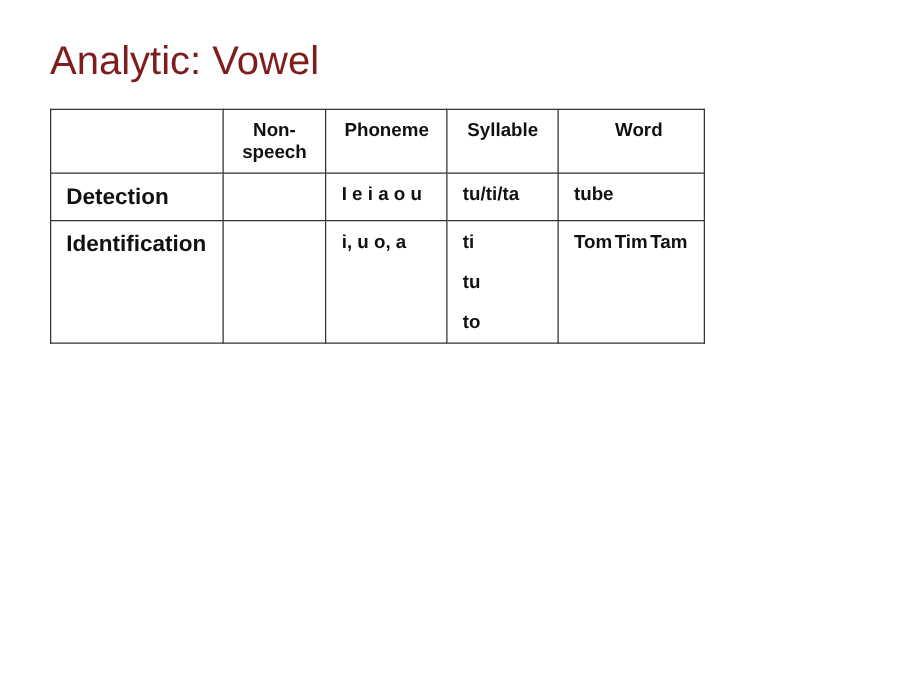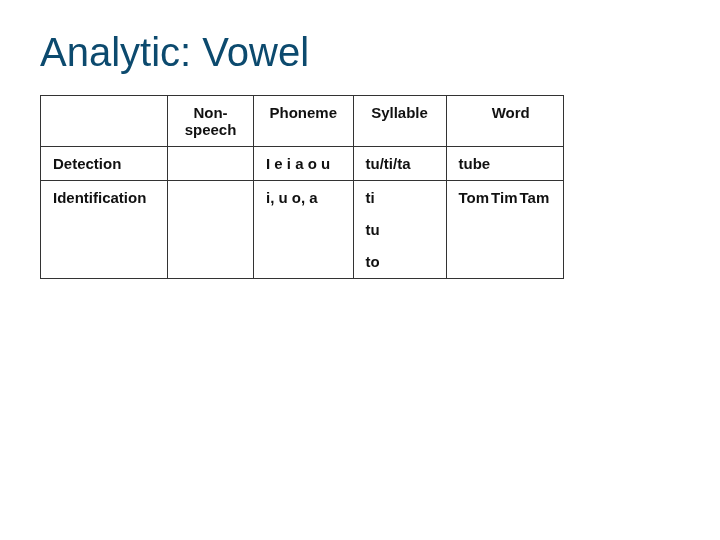--- a/index.html
+++ b/index.html
@@ -8,44 +8,44 @@
       font-family: Arial, Helvetica, sans-serif;
       width: 720px;
       height: 540px;
       overflow: hidden;
       display: flex;
       flex-direction: column;
       align-items: flex-start;
       padding: 30px 40px;
     }
     h1 {
-      font-size: 40px;
+      font-size: 32px;
       font-weight: normal;
       margin-bottom: 20px;
-      color: #0c4a6e;
+      color: #7f1d1d;
     }
     table {
       border-collapse: collapse;
       width: 524px;
     }
     th, td {
       border: 1px solid #333;
       padding: 8px 12px;
       vertical-align: top;
       font-size: 15px;
       color: #111;
     }
     th {
       background: #fff;
       font-weight: bold;
       text-align: center;
     }
     td:first-child {
       font-weight: bold;
-      font-size: 15px;
+      font-size: 18px;
     }
     td {
       font-weight: bold;
     }
     .col-label { width: 140px; }
     .col-nonspeech { width: 100px; }
     .col-phoneme { width: 110px; }
     .col-syllable { width: 110px; }
     .col-word { width: 120px; padding-left: 24px; }
     .identification-syllable {

